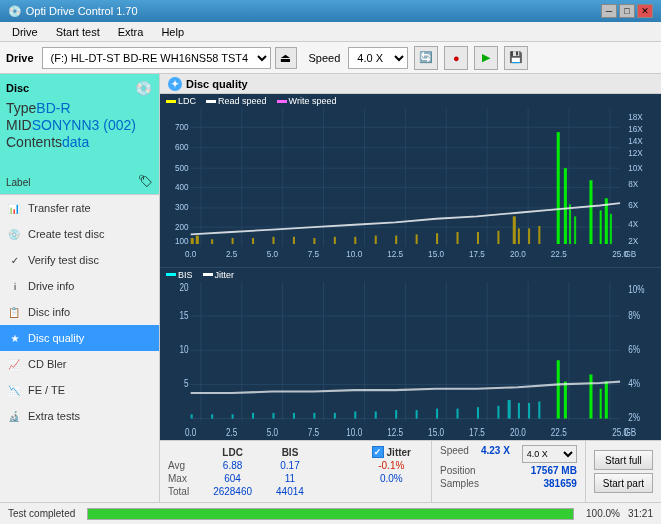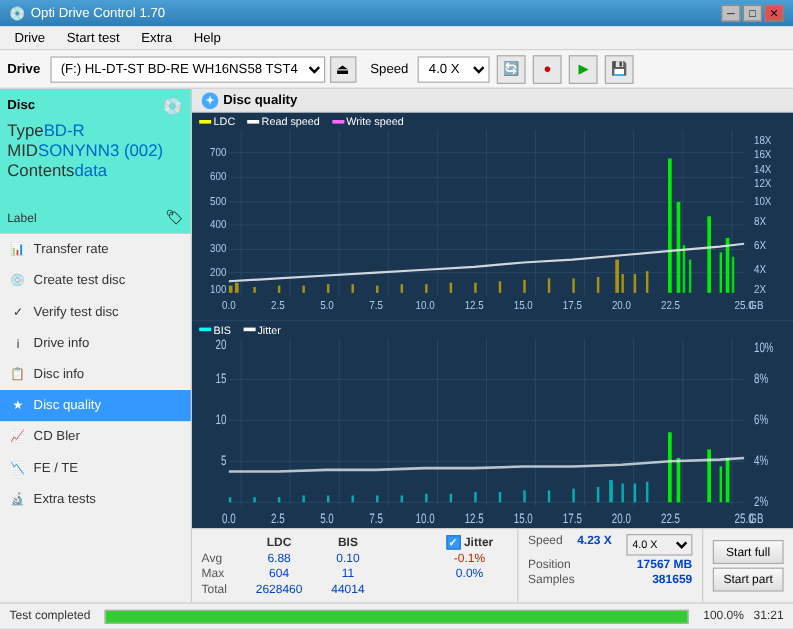--- a/index.html
+++ b/index.html
@@ -415,21 +415,21 @@
                     <div class="checkbox-sq">✓</div>
                     <span>Jitter</span>
                   </div>
                 </th>
               </tr>
             </thead>
             <tbody>
               <tr>
                 <td class="row-label">Avg</td>
                 <td class="blue-val">6.88</td>
-                <td class="blue-val">0.10</td>
+                <td class="blue-val">0.17</td>
                 <td></td>
                 <td class="red-val">-0.1%</td>
               </tr>
               <tr>
                 <td class="row-label">Max</td>
                 <td class="blue-val">604</td>
                 <td class="blue-val">11</td>
                 <td></td>
                 <td class="blue-val">0.0%</td>
               </tr>

